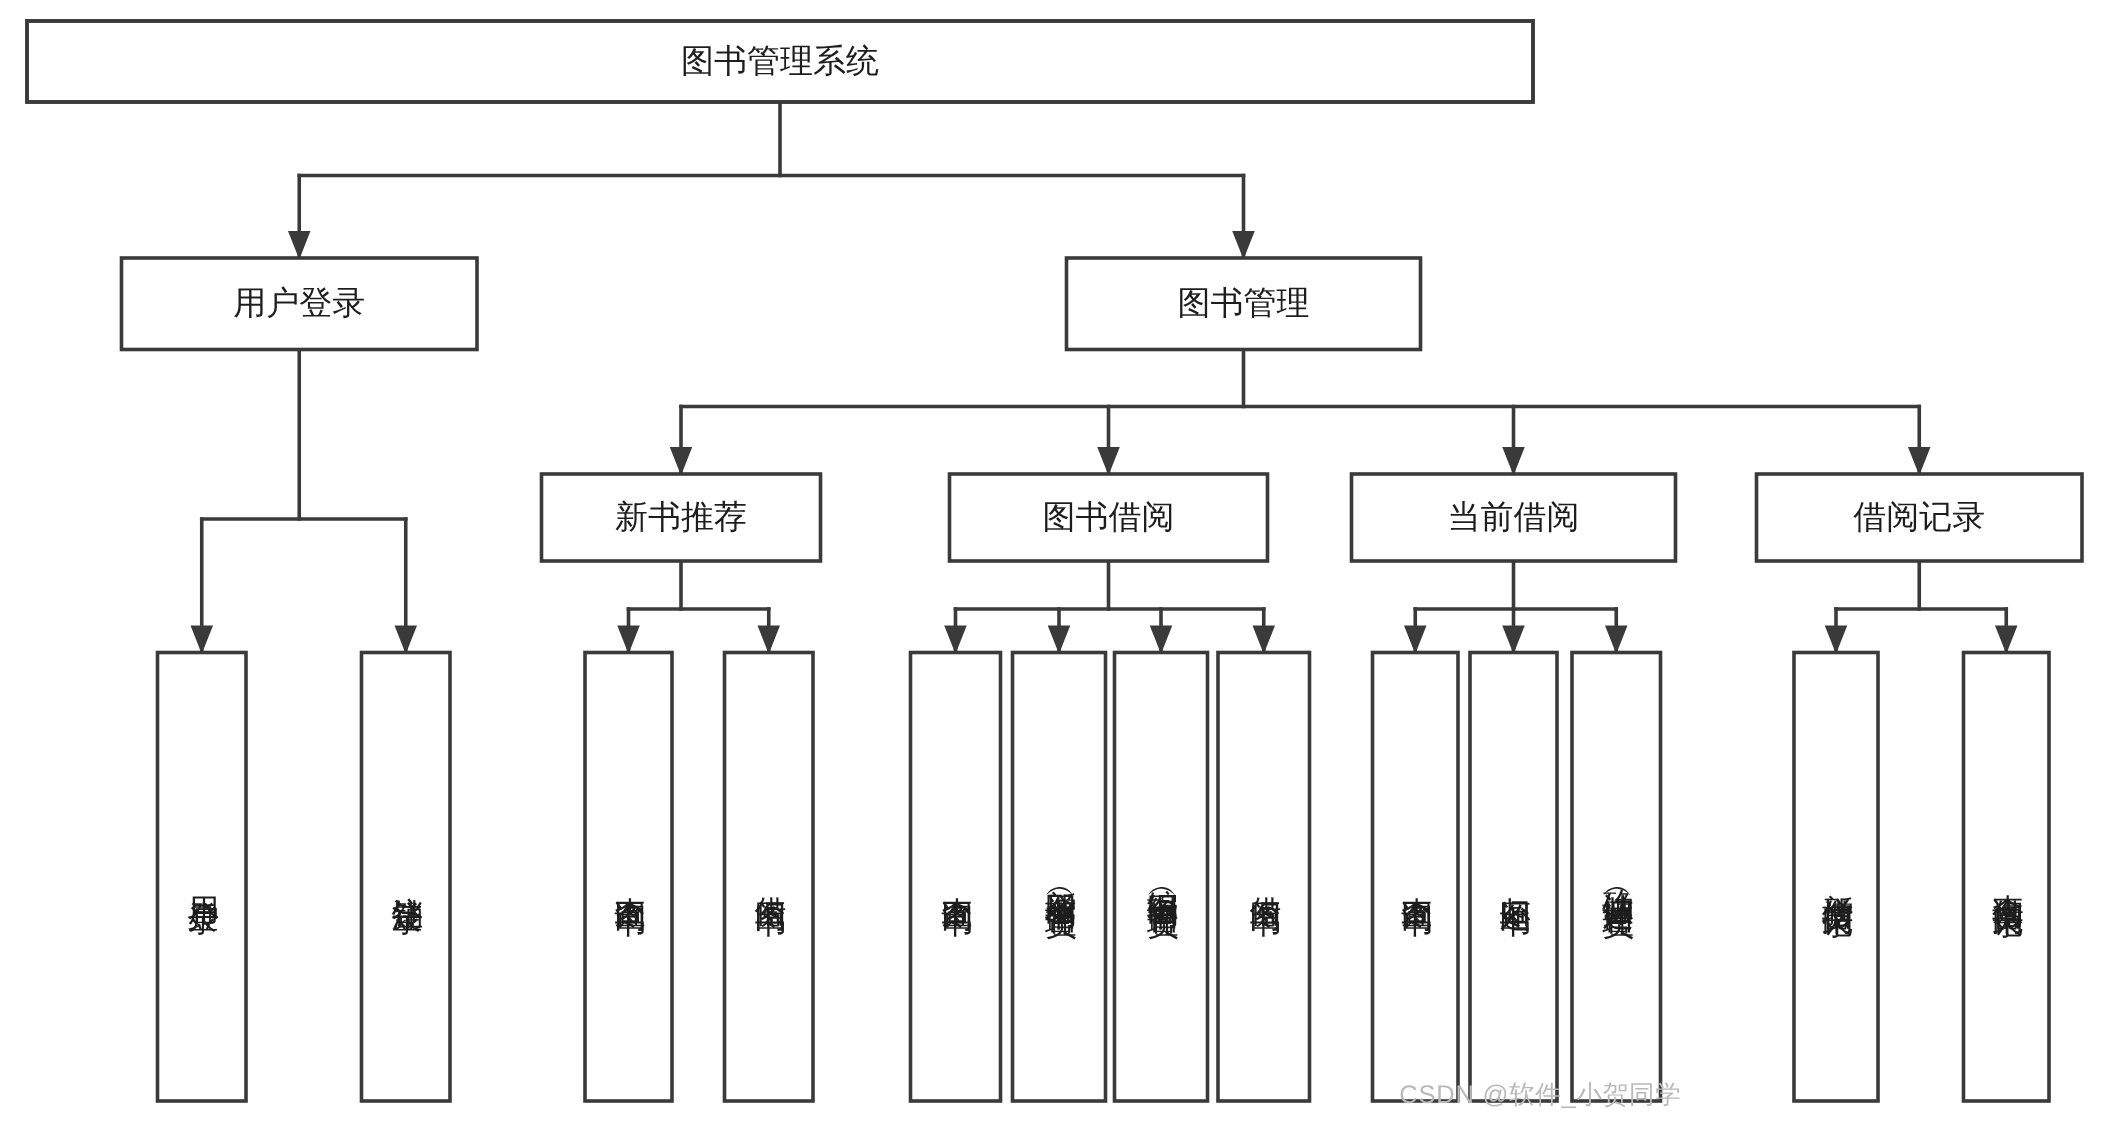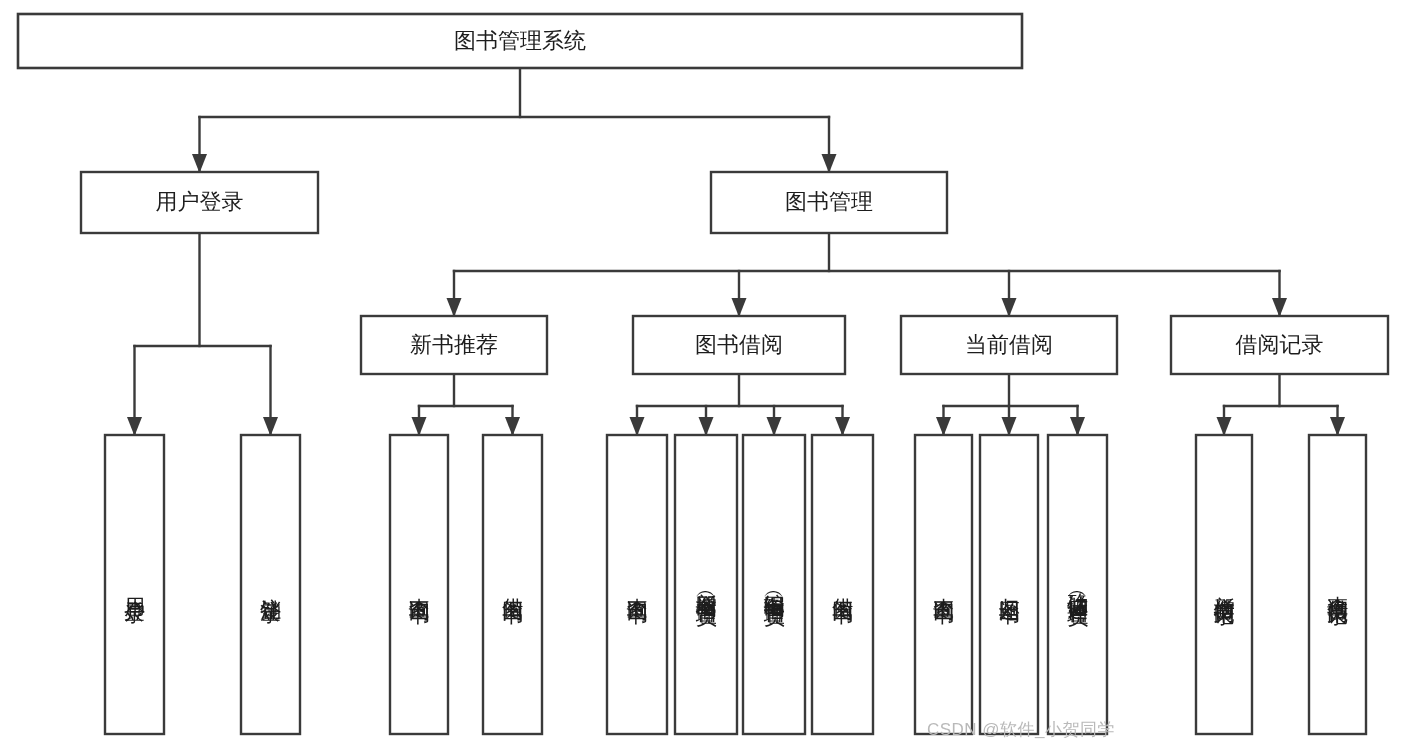--- a/index.html
+++ b/index.html
@@ -12,20 +12,21 @@
     width: 1405px;
     height: 747px;
     overflow: hidden;
     font-family: "Liberation Sans", "DejaVu Sans", sans-serif;
   }
   #diagram-root {
     position: relative;
     width: 1119px;
     height: 747px;
     background: #ffffff;
+    padding-left: 17px;
   }
   svg#diagram-svg {
     position: absolute;
     left: 0;
     top: 0;
     width: 1405px;
     height: 747px;
     display: block;
   }
   .node-box {
@@ -68,21 +69,21 @@
     font-family: "Liberation Sans", "DejaVu Sans", sans-serif;
     font-size: 21px;
     line-height: 1.06;
     letter-spacing: 2px;
     color: #1d1d1d;
     white-space: nowrap;
     text-align: center;
   }
   .watermark {
     position: absolute;
-    right: 4px;
+    right: 15px;
     bottom: 6px;
     font-family: "Liberation Sans", "DejaVu Sans", sans-serif;
     font-size: 17px;
     color: #b9b9b9;
     letter-spacing: 0.5px;
     white-space: nowrap;
     user-select: none;
   }
 </style>
 </head>

